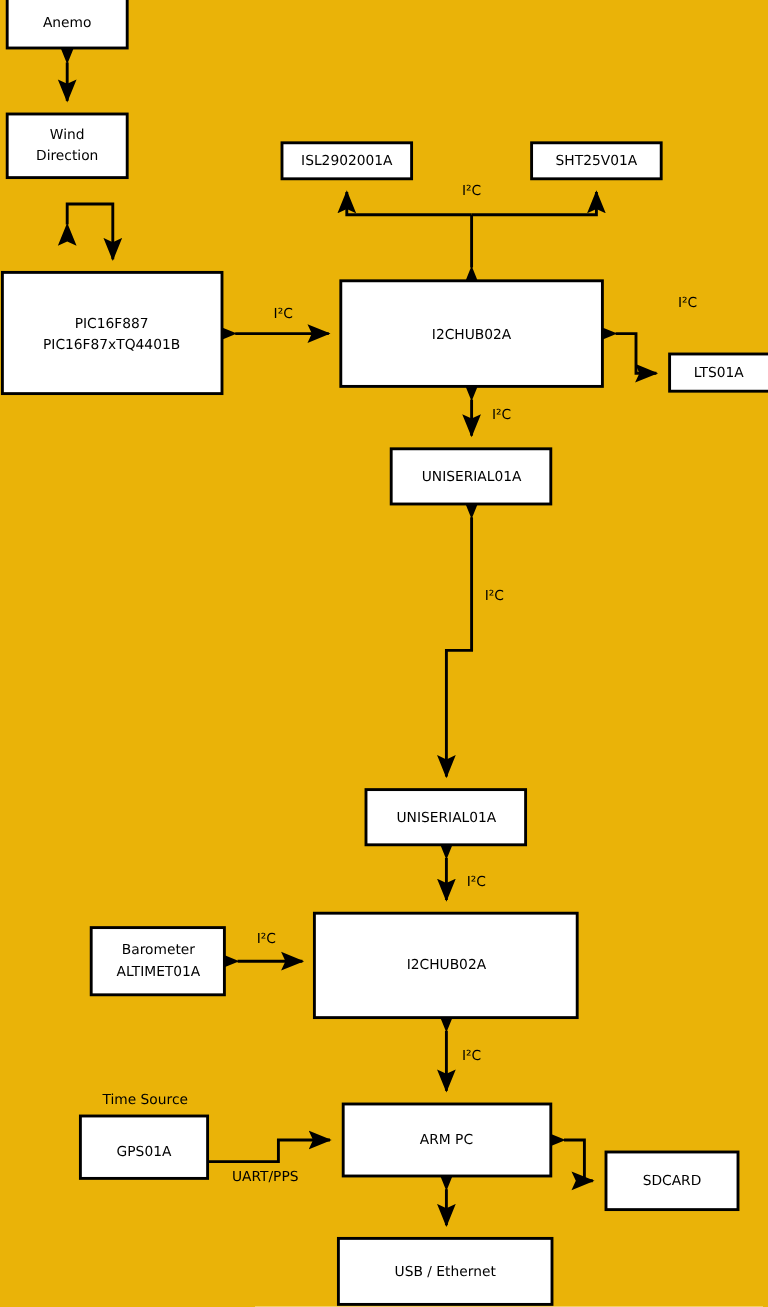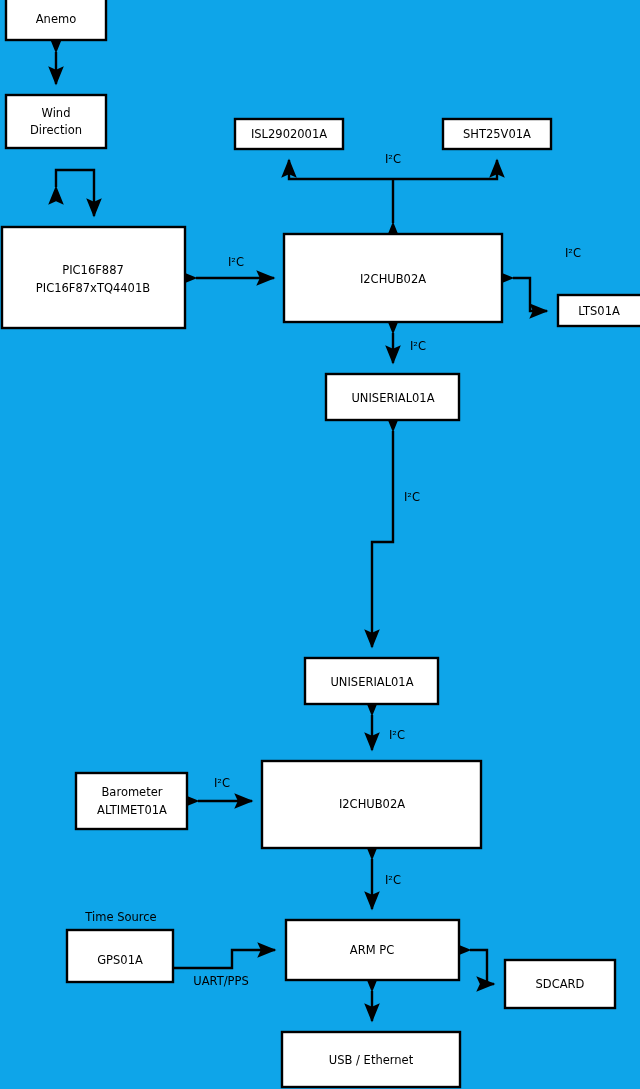--- a/index.html
+++ b/index.html
@@ -4,21 +4,21 @@
 <style>
   html, body {
     margin: 0;
     padding: 0;
     background: #ffffff;
   }
   #canvas {
     position: relative;
     width: 640px;
     height: 1089px;
-    background: #0ea5e9;
+    background: #eab308;
     overflow: hidden;
     font-family: "DejaVu Sans", "Liberation Sans", sans-serif;
   }
   svg.diagram {
     position: absolute;
     top: 0;
     left: 0;
     width: 640px;
     height: 1089px;
   }

